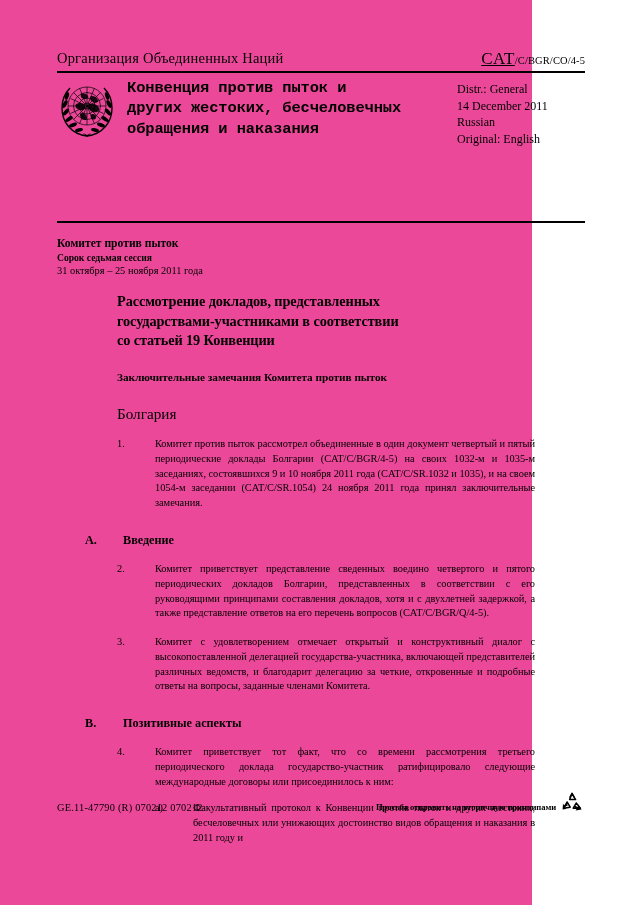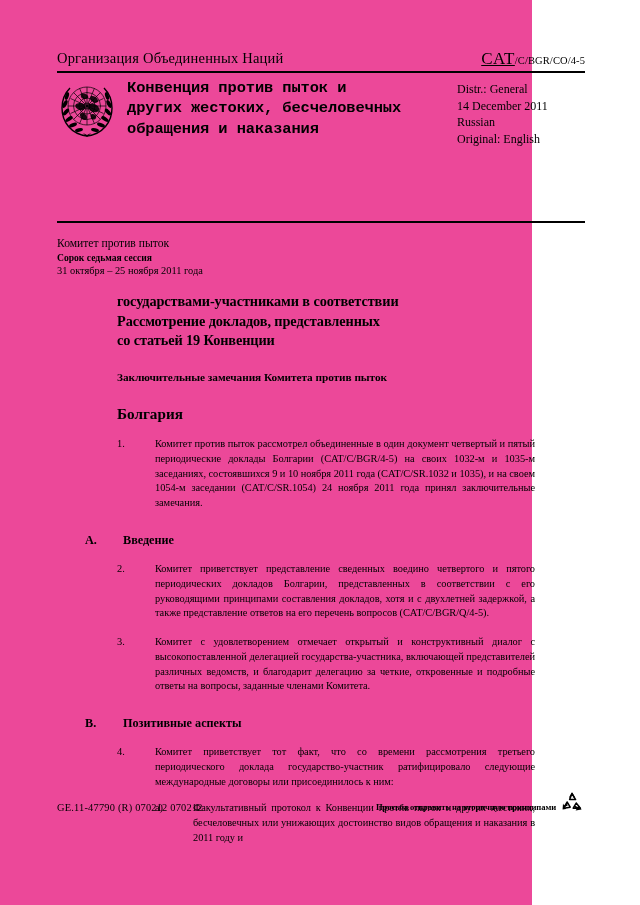--- a/index.html
+++ b/index.html
@@ -106,21 +106,21 @@
   .distr .ln { display: block; }
 
   
   .committee {
     position: absolute;
     left: 57px;
     top: 236px;
     width: 528px;
     line-height: 1.34;
   }
-  .committee .c1 { font-weight: normal; font-size: 11.6px; display: block; }
+  .committee .c1 { font-weight: bold; font-size: 11.6px; display: block; }
   .committee .c2 { font-weight: bold; font-size: 9.6px; display: block; }
   .committee .c3 { font-size: 10.4px; display: block; }
 
   
   .body-col {
     position: absolute;
     left: 117px;
     top: 292px;
     width: 418px;
   }
@@ -134,21 +134,21 @@
   .doc-title .ln { display: block; white-space: nowrap; }
 
   .subtitle {
     font-weight: bold;
     font-size: 11.3px;
     margin-top: 20px;
     letter-spacing: -0.05px;
   }
 
   .country {
-    font-weight: bold;
+    font-weight: normal;
     font-size: 15.2px;
     margin-top: 22px;
   }
 
   
   .para {
     position: relative;
     font-size: 10.4px;
     line-height: 1.42;
     text-align: justify;
@@ -310,22 +310,22 @@
 
   <div class="committee">
     <span class="c1">Комитет против пыток</span>
     <span class="c2">Сорок седьмая сессия</span>
     <span class="c3">31 октября – 25 ноября 2011 года</span>
   </div>
 
   <div class="body-col">
 
     <div class="doc-title">
+      <span class="ln">Рассмотрение докладов, представленных</span>
       <span class="ln">государствами-участниками в соответствии</span>
-      <span class="ln">Рассмотрение докладов, представленных</span>
       <span class="ln">со статьей 19 Конвенции</span>
     </div>
 
     <div class="subtitle">Заключительные замечания Комитета против пыток</div>
 
     <div class="country">Болгария</div>
 
     <div class="para">
       <span class="num">1.</span><span>Комитет против пыток рассмотрел объединенные в один документ четвертый и пятый периодические доклады Болгарии (CAT/C/BGR/4-5) на своих 1032-м и 1035-м заседаниях, состоявшихся 9 и 10 ноября 2011 года (CAT/C/SR.1032 и 1035), и на своем 1054-м заседании (CAT/C/SR.1054) 24 ноября 2011 года принял заключительные замечания.</span>
     </div>

